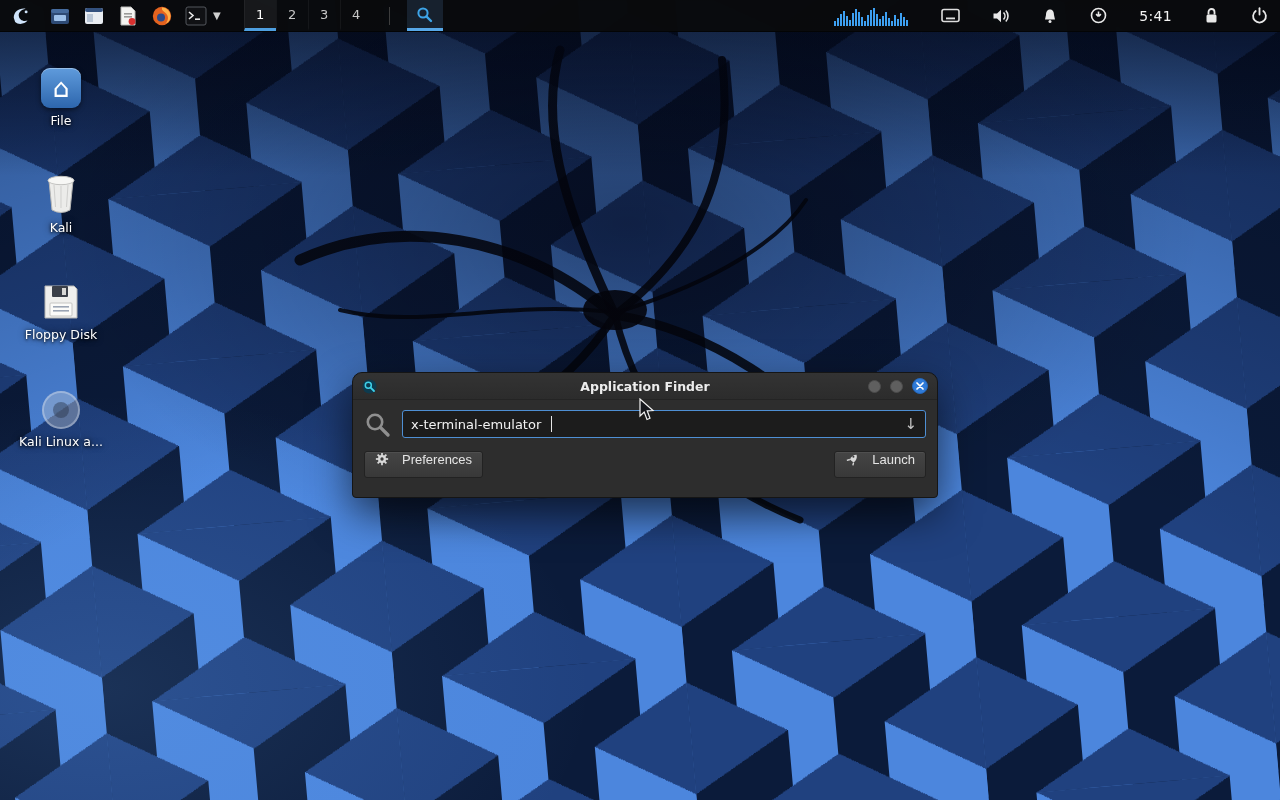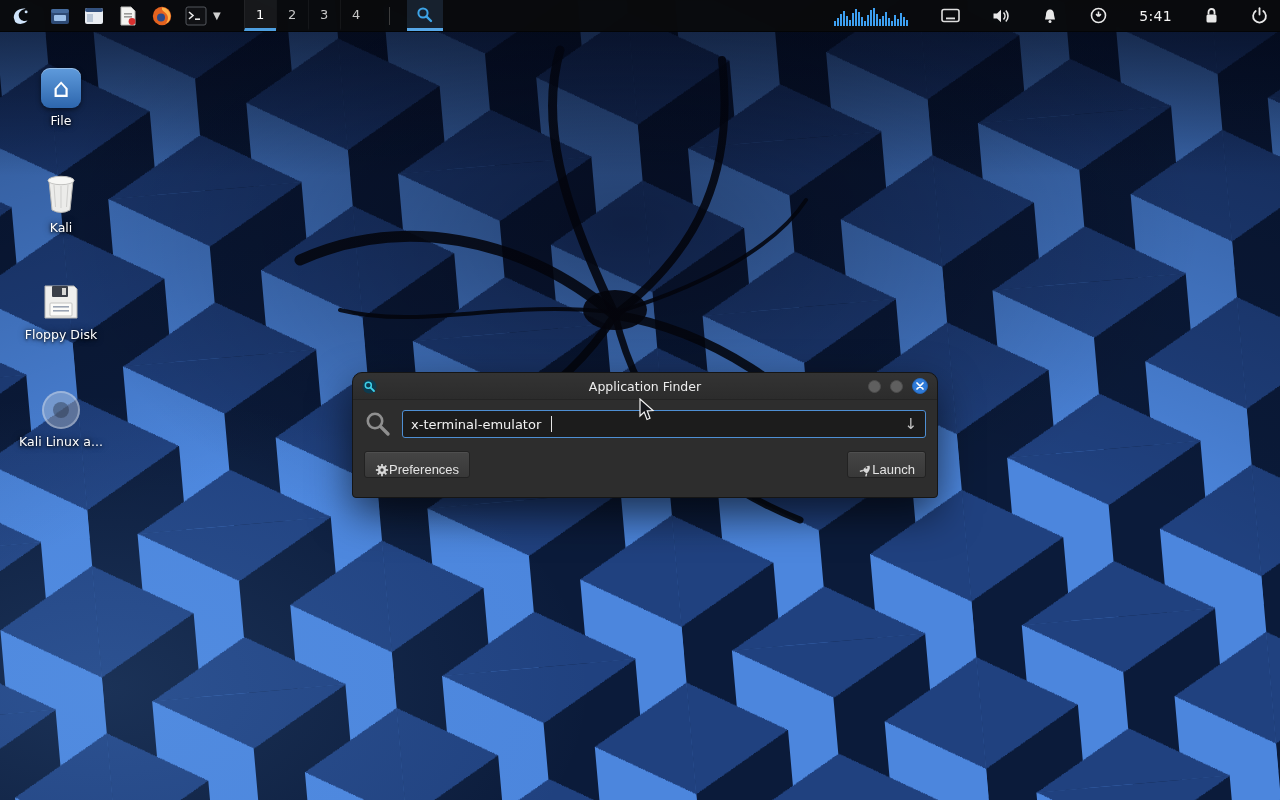--- a/index.html
+++ b/index.html
@@ -61,35 +61,35 @@
   .kali-art{width:38px;height:38px;border-radius:50%;background:rgba(195,202,214,.38);
     box-shadow:inset 0 0 0 2px rgba(230,235,245,.35);display:flex;align-items:center;justify-content:center}
   .kali-inner{width:16px;height:16px;border-radius:50%;background:rgba(40,50,70,.45)}
 
   
   .dialog{position:absolute;left:352px;top:372px;width:586px;height:126px;z-index:20;
     background:#2d2d2d;border:1px solid #151515;border-radius:10px 10px 4px 4px;
     box-shadow:0 16px 40px rgba(0,0,0,.6)}
   .titlebar{height:27px;display:flex;align-items:center;padding:0 9px;position:relative;
     border-bottom:1px solid #242424;border-radius:10px 10px 0 0;background:linear-gradient(#333,#2c2c2c)}
-  .title{position:absolute;left:0;right:0;text-align:center;font-size:12.5px;font-weight:normal;
+  .title{position:absolute;left:0;right:0;text-align:center;font-size:12.5px;font-weight:bold;
     color:#ececec;pointer-events:none}
   .winbtns{margin-left:auto;display:flex;align-items:center;gap:9px;position:relative}
   .wbtn{width:13px;height:13px;border-radius:50%;background:#5f5f5f;border:1px solid #4c4c4c}
   .wbtn.close{width:16px;height:16px;background:#2f7bd9;border:1px solid #2566b8;
     display:flex;align-items:center;justify-content:center}
   .dbody{padding:10px 11px 0 11px}
-  .srow{display:flex;align-items:flex-start;gap:11px}
+  .srow{display:flex;align-items:flex-end;gap:11px}
   .entry{flex:1;height:28px;background:#1c1c1c;border:1px solid #4e8fd4;border-radius:3px;
     display:flex;align-items:center;padding:0 8px;cursor:text}
   .entry-text{font-size:13px;color:#f2f2f2}
   .caret{width:1px;height:16px;background:#e6e6e6;margin-left:10px}
   .combo-arrow{margin-left:auto;color:#c4c4c4;font-size:15px;line-height:1}
   .btnrow{display:flex;justify-content:space-between;margin-top:13px}
-  .btn{height:27px;display:inline-flex;align-items:flex-end;gap:0;padding:0 10px;
+  .btn{height:27px;display:inline-flex;align-items:flex-start;gap:13px;padding:0 10px;
     background:linear-gradient(#454545,#383838);border:1px solid #222;border-radius:3px;
     color:#e4e4e4;font-size:13px;box-shadow:inset 0 1px 0 rgba(255,255,255,.06)}
 
   .cursor{position:absolute;left:638px;top:398px;z-index:40;pointer-events:none}
 </style>
 </head>
 <body>
 
 <div class="stage">
 

